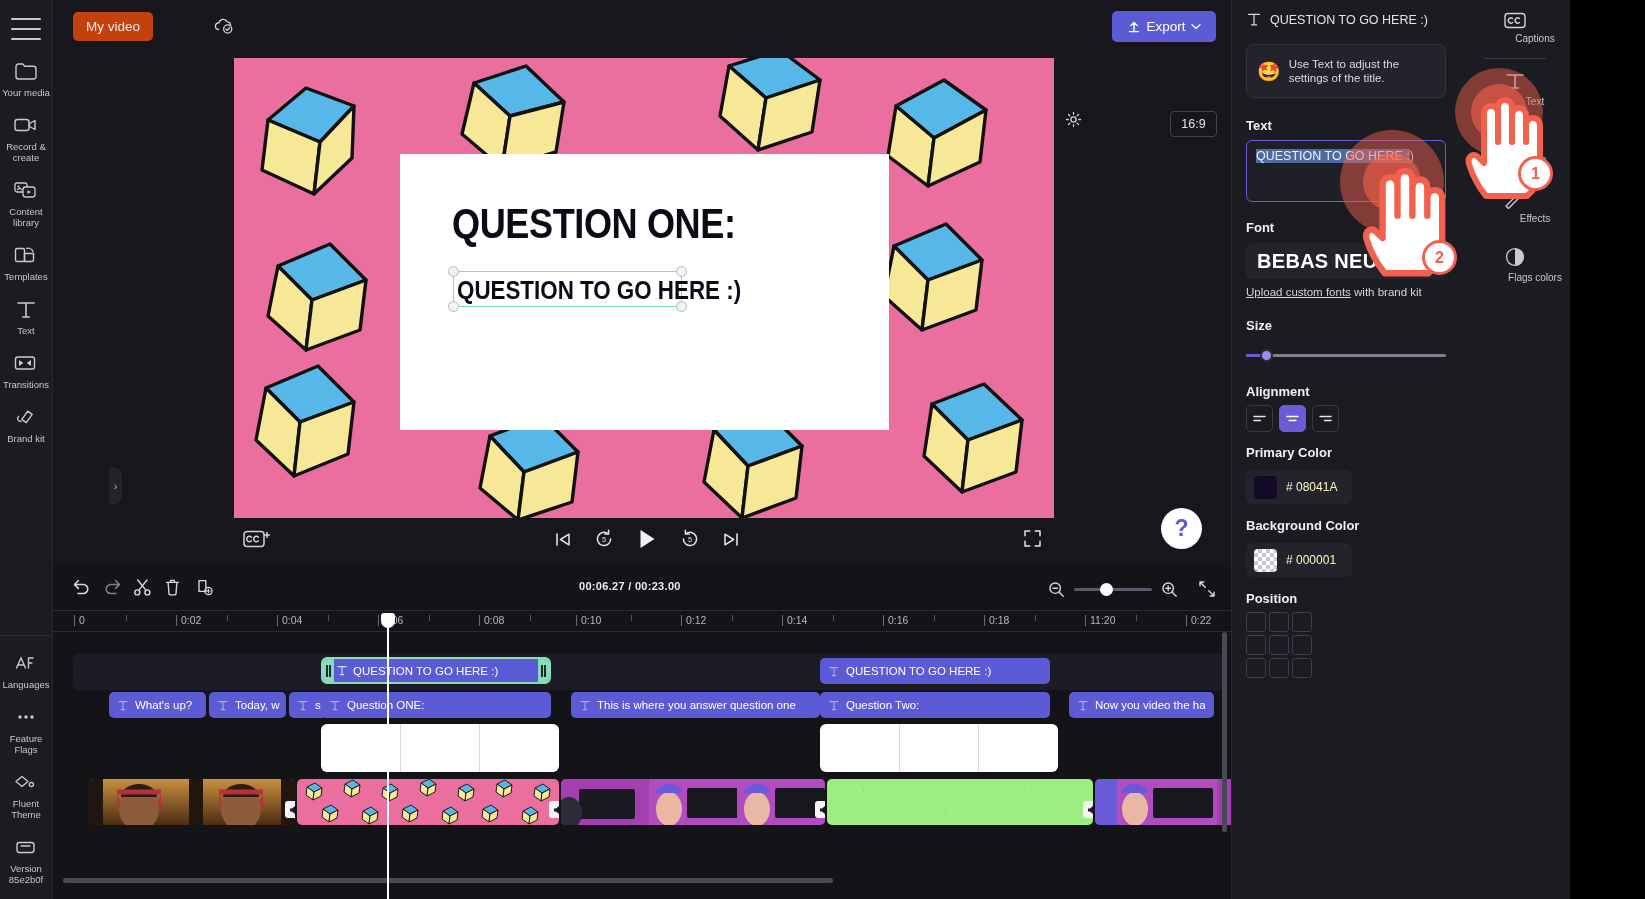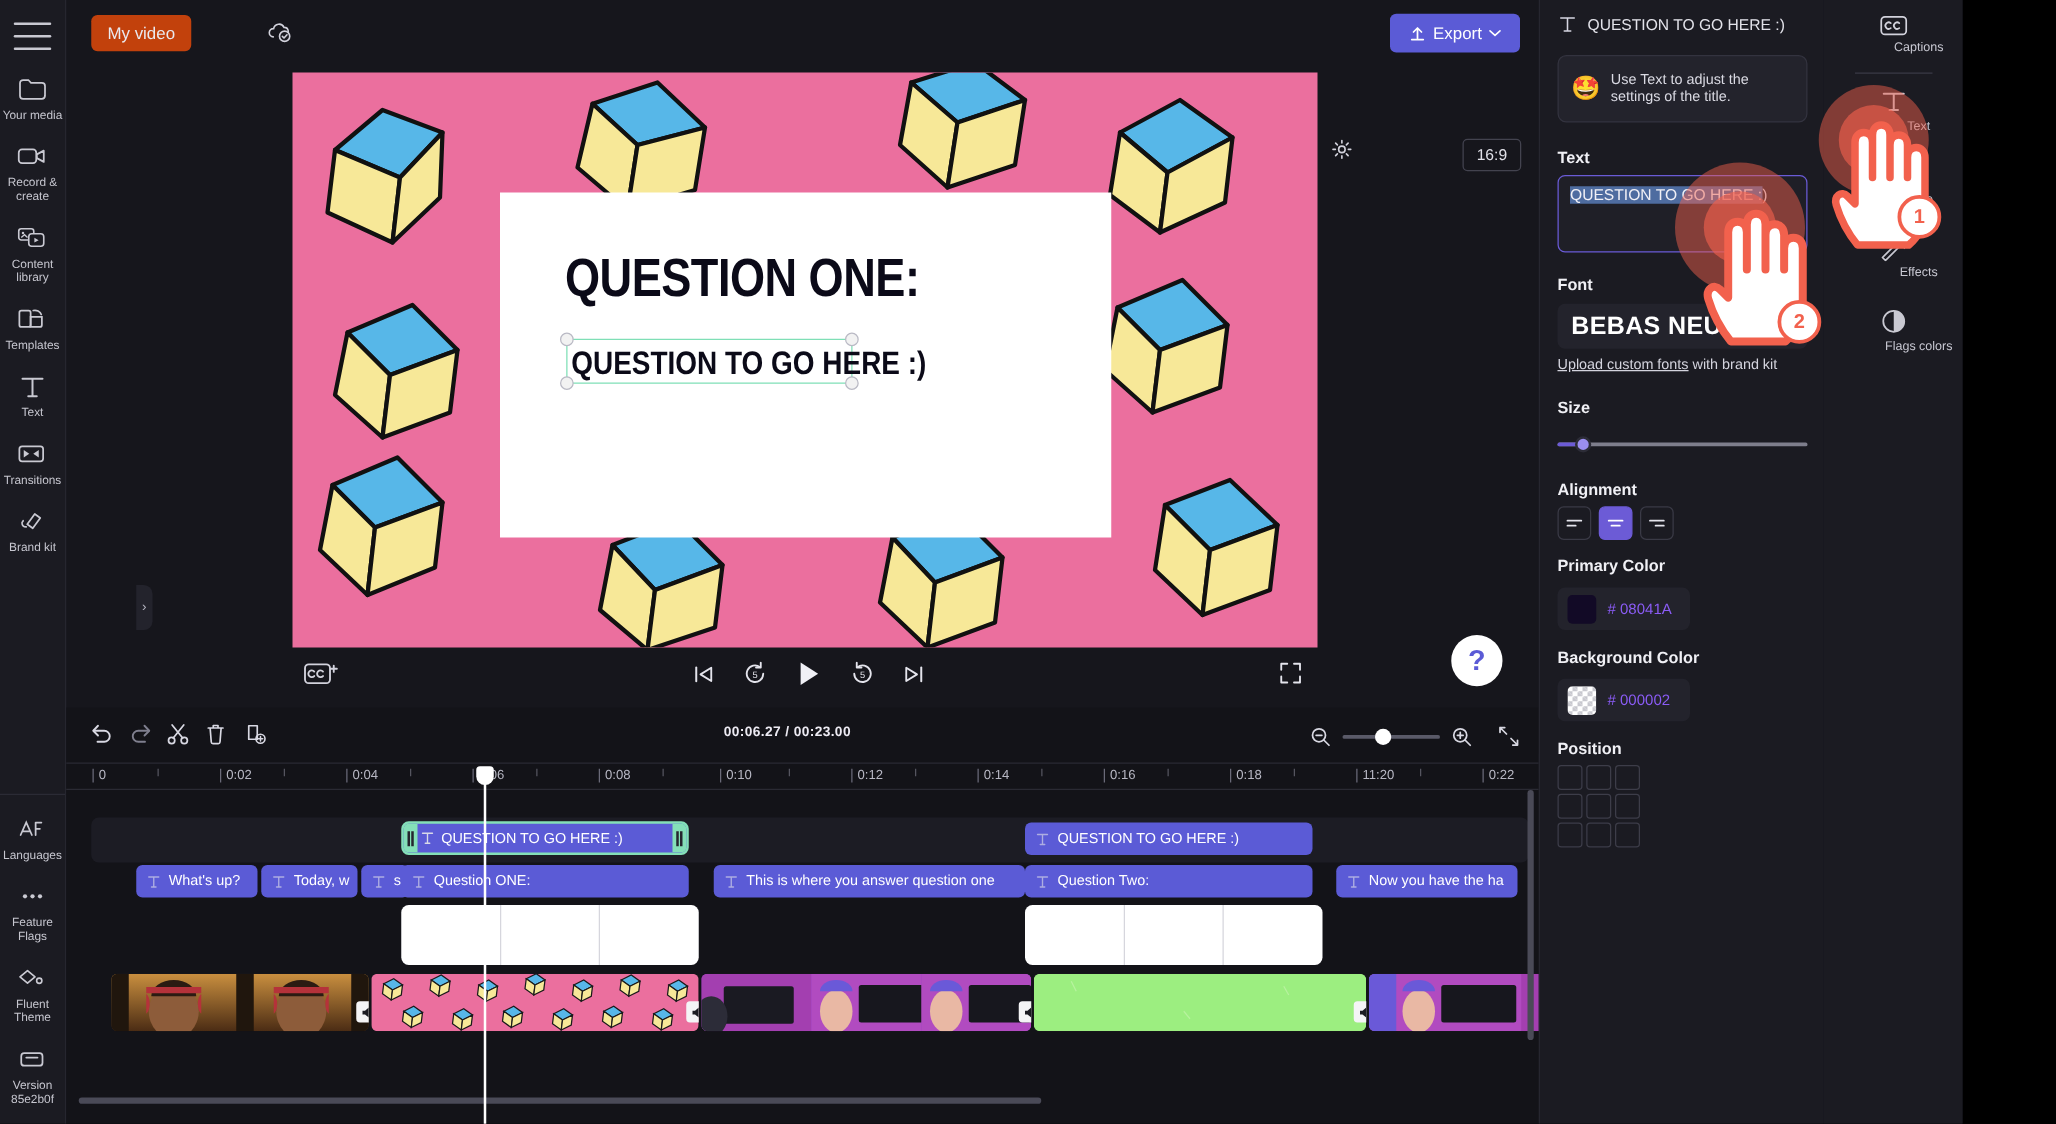--- a/index.html
+++ b/index.html
@@ -141,21 +141,21 @@
   .sl-track { position:absolute; top:3.5px; left:0; width:200px; height:3.5px; background:#7e7e8c; border-radius:2px; }
   .sl-fill { position:absolute; top:3.5px; left:0; width:20px; height:3.5px; background:#6c5bd6; border-radius:2px; }
   .sl-knob { position:absolute; left:14px; top:-1px; width:13px; height:13px; border-radius:50%;
              background:#9b8ef0; border:2px solid #2c2c37; }
   .alig { position:absolute; top:405px; display:flex; gap:6px; left:14px; }
   .alig div { width:27px; height:27px; border-radius:5px; border:1px solid #3a3a46;
               display:flex; align-items:center; justify-content:center; cursor:pointer; }
   .alig .on { background:#6c5bd6; border-color:#6c5bd6; }
   .colorbox { position:absolute; left:14px; width:106px; height:34px; background:#23232c;
               border-radius:6px; display:flex; align-items:center; gap:9px; padding-left:8px;
-              font-size:12px; color:#8b5cf6; cursor:pointer; }
+              font-size:12px; color:#fef9c3; cursor:pointer; }
   .sw { width:23px; height:23px; border-radius:4px; }
   .checker { background-image:
       linear-gradient(45deg,#c8c8cf 25%,transparent 25%,transparent 75%,#c8c8cf 75%),
       linear-gradient(45deg,#c8c8cf 25%,transparent 25%,transparent 75%,#c8c8cf 75%);
       background-size:8px 8px; background-position:0 0,4px 4px; background-color:#fff; }
   .posgrid { position:absolute; left:14px; top:612px; display:grid;
              grid-template-columns:repeat(3,20px); grid-template-rows:repeat(3,20px); gap:3px; }
   .posgrid div { border:1px solid #3d3d49; border-radius:3px; cursor:pointer; }
 
   
@@ -617,21 +617,21 @@
             </svg>
           </span>
         <span>Question Two:</span>
       </div>
       <div class="clip" style="left:996px; top:4px; width:145px;">
         <span class="tico">
             <svg width="10" height="11" viewBox="0 0 10 11">
               <path d="M1 1.6h8M5 1.6v8M3.2 9.6h3.6" fill="none" stroke="#d9d9e8" stroke-width="1.1" stroke-linecap="round"></path>
             </svg>
           </span>
-        <span>Now you have the ha</span>
+        <span>Now you video the ha</span>
       </div>
     </div>
 
     <div class="track" style="top:158px; width:1150px; height:50px;">
       <div class="whitebox" style="left:248px; top:0; width:238px; height:48px;">
         <span class="wb-sep" style="left:79px"></span>
           <span class="wb-sep" style="left:158px"></span>
       </div>
       <div class="whitebox" style="left:747px; top:0; width:238px; height:48px;">
         <span class="wb-sep" style="left:79px"></span>
@@ -864,21 +864,21 @@
 
     <div class="sec-lbl" style="top:445px">Primary Color</div>
     <div class="colorbox" style="top:470px">
       <span class="sw" style="background:#120a26"></span>
       <span># 08041A</span>
     </div>
 
     <div class="sec-lbl" style="top:518px">Background Color</div>
     <div class="colorbox" style="top:543px">
       <span class="sw checker"></span>
-      <span># 000002</span>
+      <span># 000001</span>
     </div>
 
     <div class="sec-lbl" style="top:591px">Position</div>
     <div class="posgrid">
       <div></div>
       <div></div>
       <div></div>
       <div></div>
       <div></div>
       <div></div>

